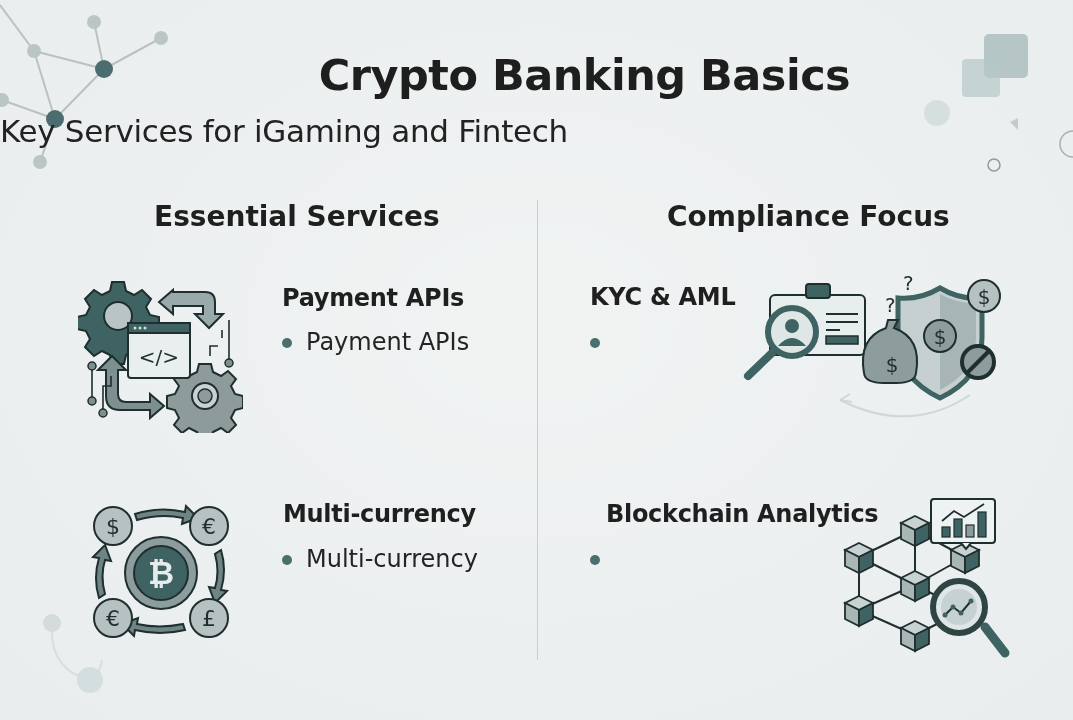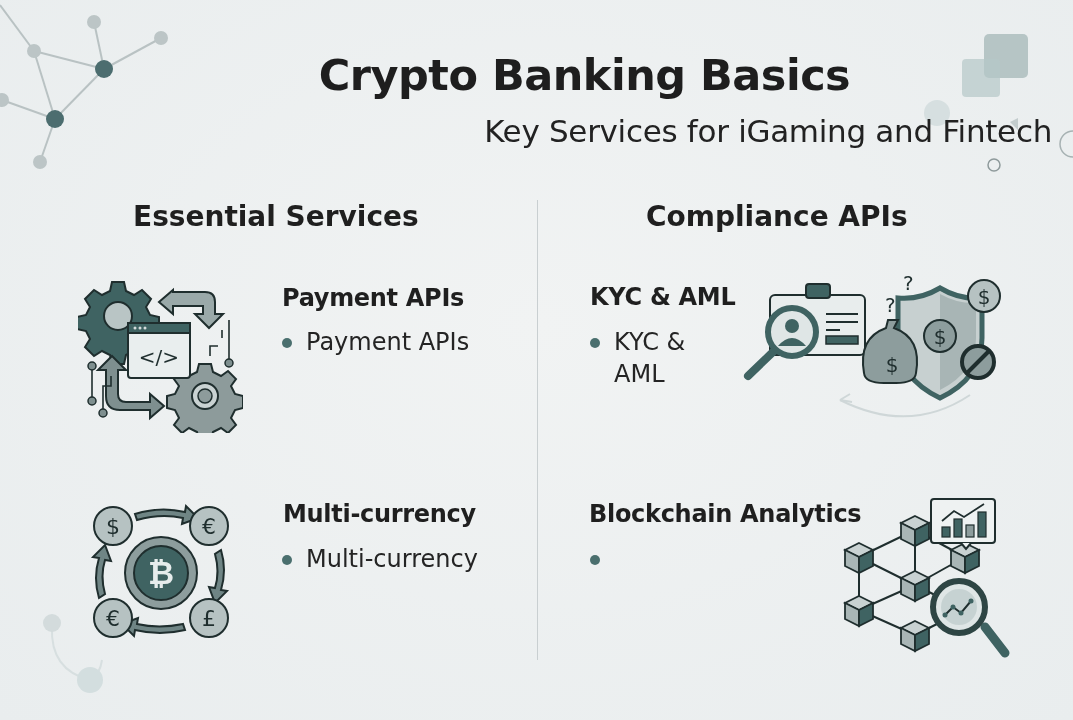--- a/index.html
+++ b/index.html
@@ -8,24 +8,24 @@
     background: radial-gradient(ellipse at 50% 45%, #f1f3f3 0%, #e9edee 100%);
     font-family: "DejaVu Sans", "Liberation Sans", sans-serif;
     color:#1c1c1c;
   }
   .abs { position:absolute; }
   .title {
     left:0; width:1073px; top:50px; text-align:center;
     font-size:43px; font-weight:bold; letter-spacing:-0.5px; color:#1e1e1e;margin-left:48px;
   }
   .subtitle {
-    left:0; width:1052px; top:113px; text-align:right;
+    left:0; width:1052px; top:113px; text-align:left;
     font-size:31px; font-weight:normal; color:#222; letter-spacing:-0.3px;
   }
-  .col-head { font-size:28px; font-weight:600; color:#1f1f1f; top:200px; }
+  .col-head { font-size:28px; font-weight:600; color:#1f1f1f; top:200px;margin-left:21px; }
   .divider { left:537px; top:200px; width:1px; height:460px; background:#c9cfd1; }
   .item-title { font-size:24px; font-weight:bold; color:#1f1f1f; letter-spacing:-0.3px; }
   .bullet-row { display:flex; align-items:flex-start; font-size:24px; color:#242424; line-height:32px; }
   .bullet-dot { width:10px; height:10px; border-radius:50%; background:#4a6f6e; margin-right:14px; margin-top:12px; flex:none; }
   svg { display:block; }
 </style>
 </head>
 <body>
 
 <svg class="abs" style="left:0;top:0" width="200" height="180" viewBox="0 0 200 180">
@@ -60,21 +60,21 @@
 <svg class="abs" style="left:30px;top:605px" width="90" height="90" viewBox="0 0 90 90">
   <path d="M22 22 Q20 65 60 75 Q70 70 72 55" stroke="#d7dfe0" stroke-width="2" fill="none"></path>
   <circle cx="22" cy="18" r="9" fill="#d3dbdc"></circle>
   <circle cx="60" cy="75" r="13" fill="#d3dedf"></circle>
 </svg>
 
 <div class="abs title">Crypto Banking Basics</div>
 <div class="abs subtitle">Key Services for iGaming and Fintech</div>
 
 <div class="abs col-head" style="left:133px">Essential Services</div>
-<div class="abs col-head" style="left:646px">Compliance APIs</div>
+<div class="abs col-head" style="left:646px">Compliance Focus</div>
 
 <div class="abs divider"></div>
 
 <svg class="abs" style="left:78px;top:278px" width="165" height="155" viewBox="0 0 165 155">
 
   <g transform="translate(40,38)">
     <g fill="#3f6362" stroke="#1f2e2e" stroke-width="2">
       <path d="M-6,-34 h12 l2,9 l8,4 l8,-5 l9,9 l-5,8 l4,8 l9,2 v12 l-9,2 l-4,8 l5,8 l-9,9 l-8,-5 l-8,4 l-2,9 h-12 l-2,-9 l-8,-4 l-8,5 l-9,-9 l5,-8 l-4,-8 l-9,-2 v-12 l9,-2 l4,-8 l-5,-8 l9,-9 l8,5 l8,-4 z"></path>
     </g>
     <circle r="14" fill="#b9c5c5" stroke="#1f2e2e" stroke-width="2"></circle>
@@ -142,24 +142,20 @@
 
 <div class="abs item-title" style="left:283px;top:500px">Multi-currency</div>
 <div class="abs bullet-row" style="left:282px;top:543px">
   <span class="bullet-dot"></span>
   <span>Multi-currency</span>
 </div>
 
 <div class="abs item-title" style="left:590px;top:283px">KYC &amp; AML</div>
 <div class="abs bullet-row" style="left:590px;top:326px">
   <span class="bullet-dot"></span>
-  <span>
-    <span style="display:block">KYC &amp;</span>
-    <span style="display:block">AML</span>
-  </span>
 </div>
 
 <svg class="abs" style="left:740px;top:270px" width="270" height="150" viewBox="0 0 270 150">
 
   <rect x="30" y="25" width="95" height="60" rx="5" fill="#e8eded" stroke="#1f2e2e" stroke-width="2"></rect>
   <rect x="66" y="14" width="24" height="14" rx="3" fill="#3f6362" stroke="#1f2e2e" stroke-width="2"></rect>
   <g stroke="#1f2e2e" stroke-width="2">
       <line x1="86" y1="44" x2="118" y2="44"></line>
       <line x1="86" y1="52" x2="118" y2="52"></line>
       <line x1="86" y1="60" x2="100" y2="60"></line>
@@ -185,21 +181,21 @@
   <path d="M148,50 l10,0 l-4,8 q28,10 22,45 q-1,10 -20,10 h-12 q-19,0 -20,-10 q-6,-35 22,-45 z" fill="#8d9d9d" stroke="#1f2e2e" stroke-width="2"></path>
   <text x="152" y="102" text-anchor="middle" font-family="DejaVu Sans, sans-serif" font-size="20" fill="#1f2e2e">$</text>
 
   <text x="145" y="42" font-family="DejaVu Sans, sans-serif" font-size="20" fill="#1f2e2e">?</text>
   <text x="163" y="20" font-family="DejaVu Sans, sans-serif" font-size="20" fill="#1f2e2e">?</text>
 
   <path d="M230,125 q-60,40 -130,5" stroke="#cfd7d8" stroke-width="2" fill="none"></path>
   <path d="M100,130 l10,-6 M100,130 l12,2" stroke="#cfd7d8" stroke-width="2"></path>
 </svg>
 
-<div class="abs item-title" style="left:589px;top:500px">Blockchain Analytics</div>
+<div class="abs item-title" style="left:606px;top:500px">Blockchain Analytics</div>
 <div class="abs bullet-row" style="left:590px;top:543px">
   <span class="bullet-dot"></span>
   <span>
   </span>
 </div>
 
 <svg class="abs" style="left:835px;top:495px" width="180" height="170" viewBox="0 0 180 170">
   <defs>
     <g id="cube">
       <polygon points="0,-14 14,-7 0,0 -14,-7" fill="#c9d2d2" stroke="#1f2e2e" stroke-width="1.8"></polygon>

